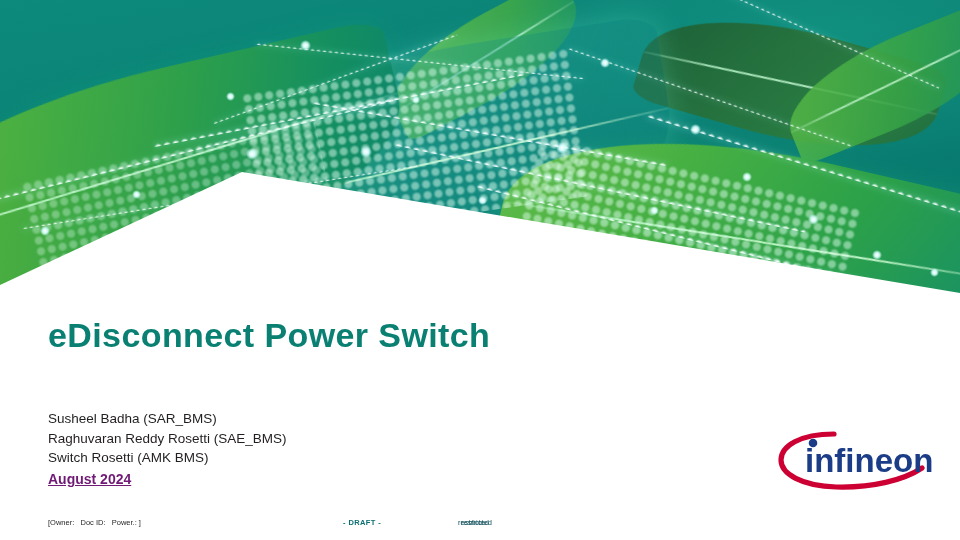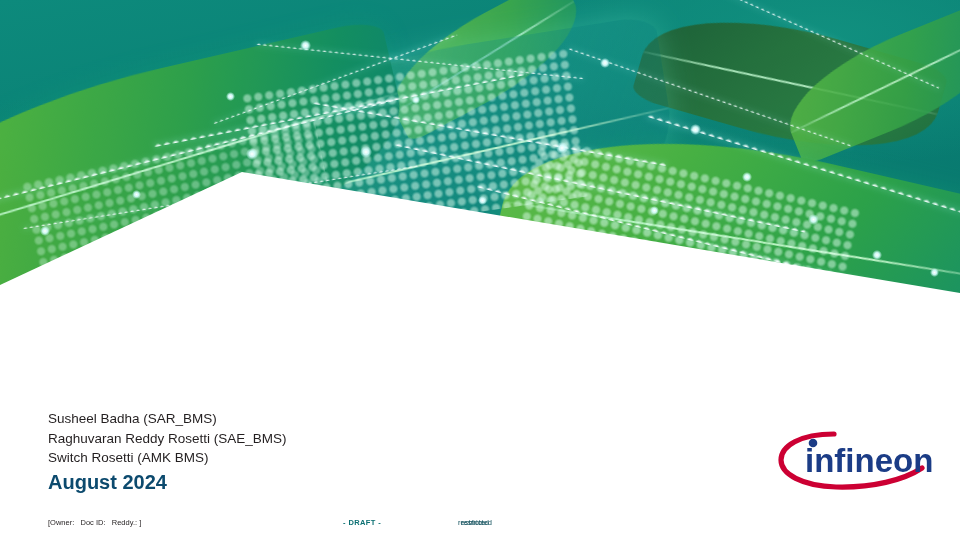--- a/index.html
+++ b/index.html
@@ -178,24 +178,25 @@
     font-size:13.5px;
     line-height:19.5px;
     color:#231f20;
     margin-top:28px;
   }
   .authors div { white-space:nowrap; }
 
   .date {
     position:absolute;
     left:48px; top:471px;
-    font-size:20px;
+    font-size:14px;
     font-weight:bold;
-    color:#0c4a6e;
+    color:#701a75;
     white-space:nowrap;
+    text-decoration:underline;
   }
 
   
   .logo {
     position:absolute;
     left:776px; top:430px;
     width:160px; height:62px;
   }
   .logo svg { display:block; width:160px; height:62px; }
 
@@ -293,20 +294,21 @@
     <div class="spark" style="left:478px;top:196px;width:9px;height:9px;"></div>
     <div class="spark" style="left:132px;top:190px;width:9px;height:9px;"></div>
     <div class="spark" style="left:40px;top:226px;width:10px;height:10px;"></div>
     <div class="spark" style="left:650px;top:206px;width:9px;height:9px;"></div>
     <div class="spark" style="left:930px;top:268px;width:9px;height:9px;"></div>
     <div class="spark" style="left:412px;top:96px;width:8px;height:8px;"></div>
 
     <div class="chevron"></div>
   </div>
 
+  <div class="title">eDisconnect Power Switch</div>
 
   <div class="authors">
     <div>Susheel Badha (SAR_BMS)</div>
     <div>Raghuvaran Reddy Rosetti (SAE_BMS)</div>
     <div>Switch Rosetti (AMK BMS)</div>
   </div>
 
   <div class="date">August 2024</div>
 
   <div class="logo">
@@ -314,19 +316,19 @@
 
       <path d="M 58 4 C 24 4 5 16 5 30 C 5 44 26 56 60 57 C 96 58 128 50 146 38" fill="none" stroke="#cc0033" stroke-width="5.2" stroke-linecap="round"></path>
 
       <text x="29" y="42" font-family="'Liberation Sans', sans-serif" font-size="33" font-weight="bold" fill="#1b3c86">infineon</text>
 
       <circle cx="37" cy="13" r="4.3" fill="#1b3c86"></circle>
     </svg>
   </div>
 
   <div class="footer">
-    <span class="f-left">[Owner:   Doc ID:   Reddy.: ]</span>
+    <span class="f-left">[Owner:   Doc ID:   Power.: ]</span>
     <span class="f-center">- DRAFT -</span>
     <span class="f-right-dup">restricted</span>
     <span class="f-right">restricted</span>
   </div>
 
 </div>
 
 </body></html>

